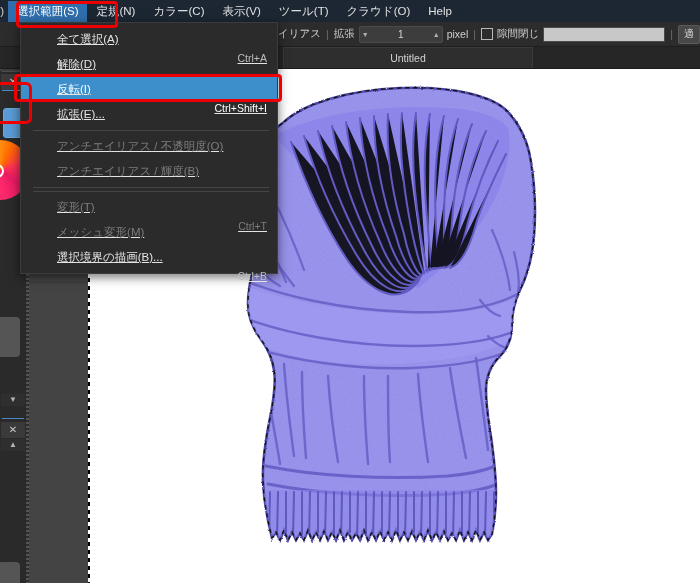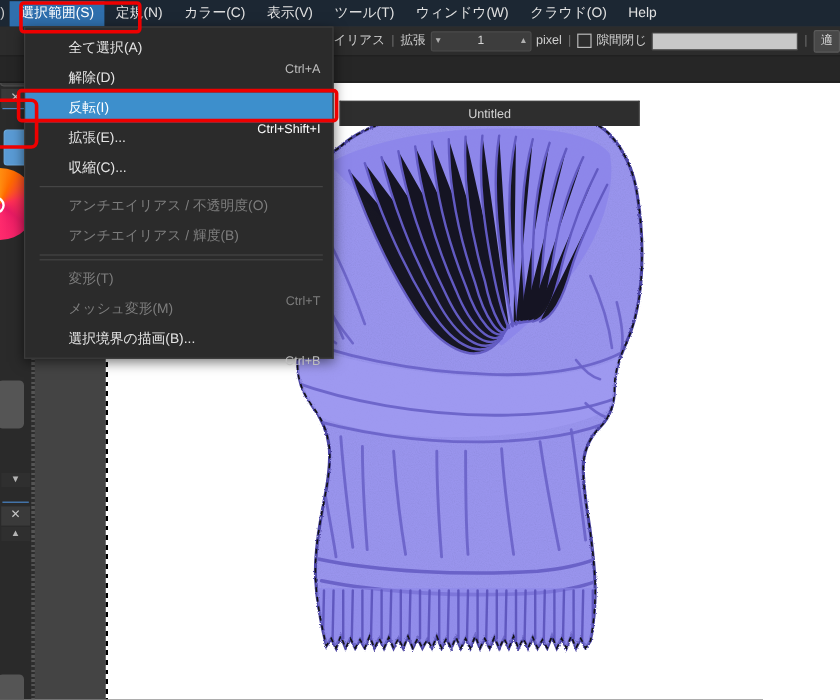--- a/index.html
+++ b/index.html
@@ -68,21 +68,21 @@
 
   
   .tabstrip{
     position:absolute;left:0;top:46px;width:700px;height:22px;
     background:#262626;border-bottom:1px solid #1a1a1a;z-index:18;
   }
   .doctab{
     position:absolute;left:283px;top:1px;width:248px;height:20px;
     background:#2e2e2e;border:1px solid #3a3a3a;border-bottom:none;
     display:flex;align-items:center;justify-content:center;
-    font-size:10.5px;color:#d2d2d2;margin-top:37px;
+    font-size:10.5px;color:#d2d2d2;
   }
 
   
   .leftrail{
     position:absolute;left:0;top:22px;width:26px;height:561px;
     background:#2a2a2a;z-index:16;
   }
   .tool-cursor{
     position:absolute;left:0;top:24px;width:26px;height:24px;
     background:#3c3c3c;border:1px solid #4e4e4e;border-radius:3px;
@@ -155,21 +155,21 @@
 
   
   .menu{
     position:absolute;left:20px;top:22px;width:256px;
     background:#2b2b2b;border:1px solid #3c3c3c;
     box-shadow:0 3px 10px rgba(0,0,0,.55);
     z-index:50;padding:4px 0 3px 0;
   }
   .mrow{
     position:relative;height:25px;display:flex;align-items:center;
-    padding:0 10px 0 0;font-size:11.5px;color:#e4e4e4;
+    padding:0 10px 0 0;font-size:11.5px;color:#e4e4e4;text-decoration:underline;
   }
   .mrow .gutter{width:36px;display:flex;align-items:center;justify-content:center;flex:0 0 36px;}
   .mrow .lbl{flex:1 1 auto;white-space:nowrap;}
   .mrow .acc{color:#bdbdbd;font-size:10.5px;white-space:nowrap;padding-left:10px;margin-top:37px;}
   .mrow.disabled .lbl,.mrow.disabled .acc{color:#7d7d7d;}
   .mrow.selected{background:#3d8fcc;}
   .mrow.selected .lbl,.mrow.selected .acc{color:#ffffff;}
   .mdiv{height:1px;background:#454545;margin:3px 8px 3px 12px;}
   .boxicon{
     display:inline-block;width:10px;height:10px;border:1px solid #cfcfcf;position:relative;
@@ -430,21 +430,20 @@
     </div>
   </div>
 
   <div class="menubar">
     <div class="mi cut">R)</div>
     <div class="mi active">選択範囲(S)</div>
     <div class="mi">定規(N)</div>
     <div class="mi">カラー(C)</div>
     <div class="mi">表示(V)</div>
     <div class="mi">ツール(T)</div>
-    <div class="mi">ウィンドウ(W)</div>
     <div class="mi">クラウド(O)</div>
     <div class="mi">Help</div>
   </div>
 
   <div class="menu">
 
     <div class="mrow">
       <span class="gutter"></span>
       <span class="lbl">全て選択(A)</span>
       <span class="acc">Ctrl+A</span>
@@ -461,25 +460,20 @@
       <span class="lbl">反転(I)</span>
       <span class="acc">Ctrl+Shift+I</span>
     </div>
 
     <div class="mrow">
       <span class="gutter"></span>
       <span class="lbl">拡張(E)...</span>
       <span class="acc"></span>
     </div>
 
-    <div class="mrow">
-      <span class="gutter"></span>
-      <span class="lbl">収縮(C)...</span>
-      <span class="acc"></span>
-    </div>
 
     <div class="mdiv"></div>
 
     <div class="mrow disabled">
       <span class="gutter"></span>
       <span class="lbl">アンチエイリアス / 不透明度(O)</span>
       <span class="acc"></span>
     </div>
 
     <div class="mrow disabled">

